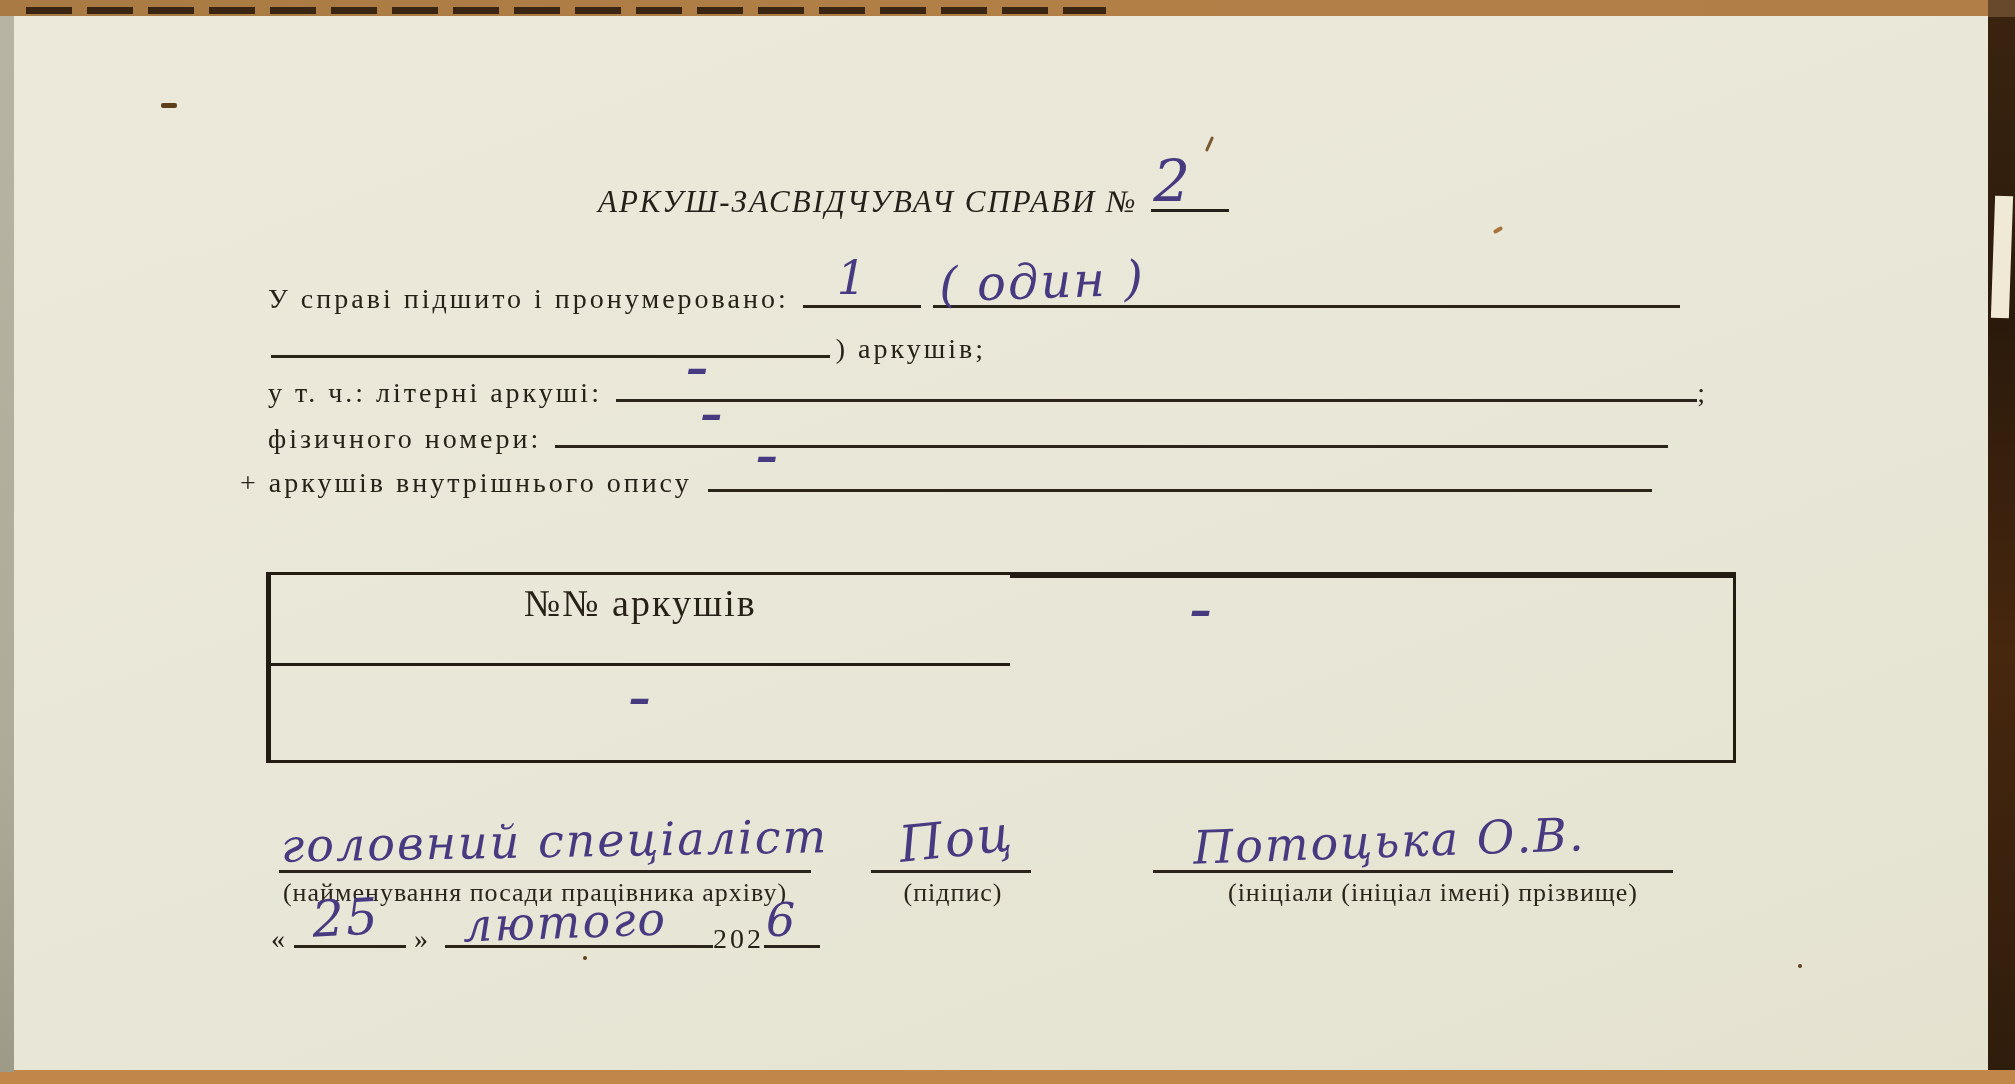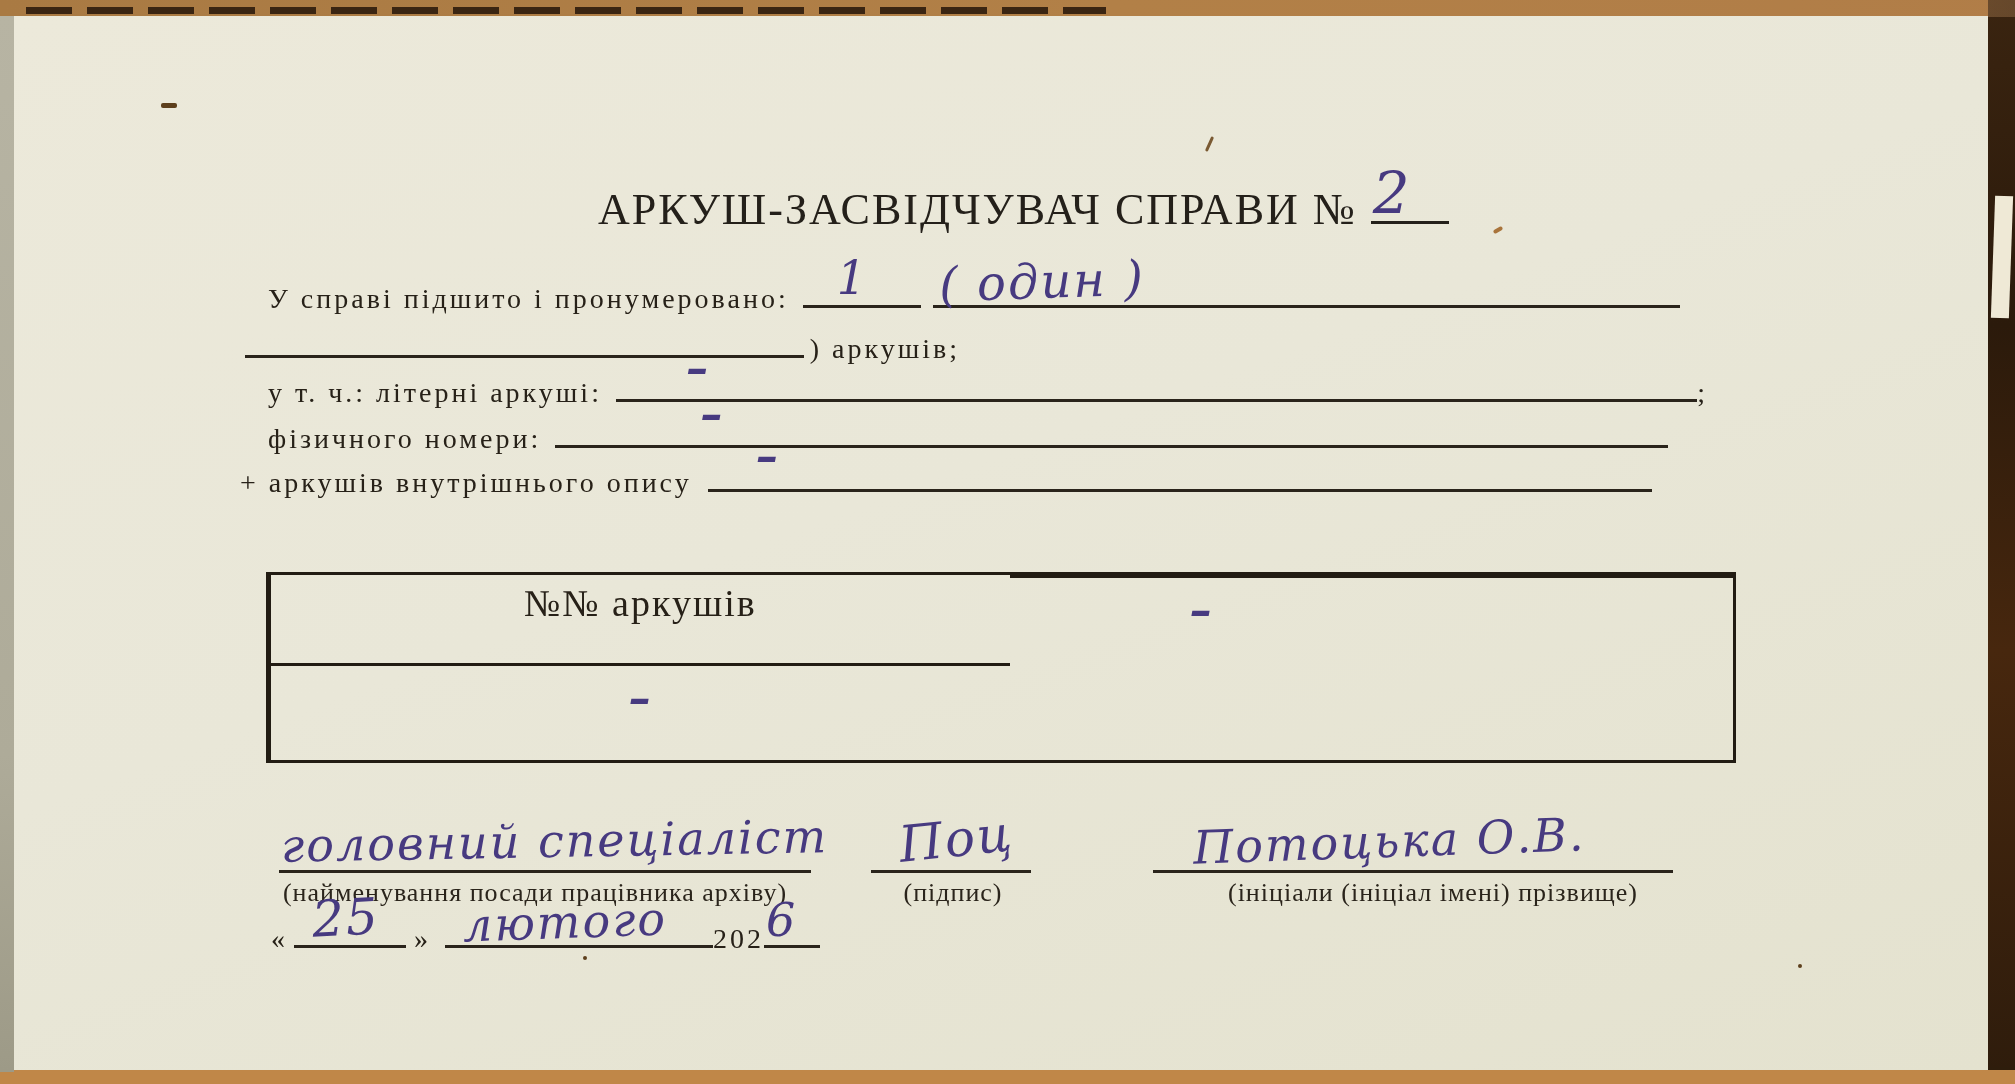--- a/index.html
+++ b/index.html
@@ -33,21 +33,21 @@
   .hw{font-family:"DejaVu Serif",serif;font-style:italic;color:#473a80;
     letter-spacing:2px;white-space:nowrap;}
   
   .form-line{position:absolute;display:flex;align-items:baseline;}
   .blank{display:inline-block;position:relative;height:10px;
     border-bottom:3px solid #2a241b;}
   .blank .hw{position:absolute;bottom:-2px;}
   .grow{flex:1 1 auto;}
   
   .title-row{position:absolute;top:168px;left:585px;display:flex;align-items:baseline;}
-  .title-text{font-size:44px;letter-spacing:2px;color:#24201a;}
+  .title-text{font-size:31px;letter-spacing:2px;color:#24201a;font-style:italic;}
   .title-blank{width:78px;margin-left:14px;border-bottom:3px solid #24201a;
     display:inline-block;position:relative;height:10px;}
   .title-blank .hw{position:absolute;bottom:-6px;left:2px;font-size:58px;}
   
   .ftable{position:absolute;left:253px;top:556px;width:1464px;height:185px;
     border:3px solid #221c13;display:grid;grid-template-columns:50.6% 49.4%;
     grid-template-rows:88px 1fr;}
   .cell{display:flex;align-items:flex-start;justify-content:center;text-align:center;}
   .cell.head{padding-top:6px;font-size:38px;line-height:1.16;color:#272118;letter-spacing:2px;}
   .cell.colr{border-left:2px solid #221c13;}
@@ -86,21 +86,21 @@
     <div class="form-line" style="left:255px;top:268px;width:1412px;">
       <span class="printed t38">У справі підшито і пронумеровано:</span>
       <span class="blank" style="width:118px;margin-left:14px;">
         <span class="hw" style="font-size:46px;left:34px;bottom:0;">1</span>
       </span>
       <span class="blank grow" style="margin-left:12px;">
         <span class="hw" style="font-size:48px;left:6px;bottom:-4px;transform:rotate(-2deg);">( один )</span>
       </span>
     </div>
 
-    <div class="form-line" style="left:232px;top:318px;width:715px;">
+    <div class="form-line" style="left:258px;top:318px;width:715px;">
       <span class="blank grow"></span>
       <span class="printed t38" style="margin-left:6px;">) аркушів;</span>
     </div>
 
     <div class="form-line" style="left:255px;top:362px;width:1440px;">
       <span class="printed t38">у т. ч.: літерні аркуші:</span>
       <span class="blank grow" style="margin-left:14px;">
         <span class="hw" style="font-size:44px;font-weight:700;left:70px;bottom:6px;">–</span>
       </span>
       <span class="printed t38">;</span>

